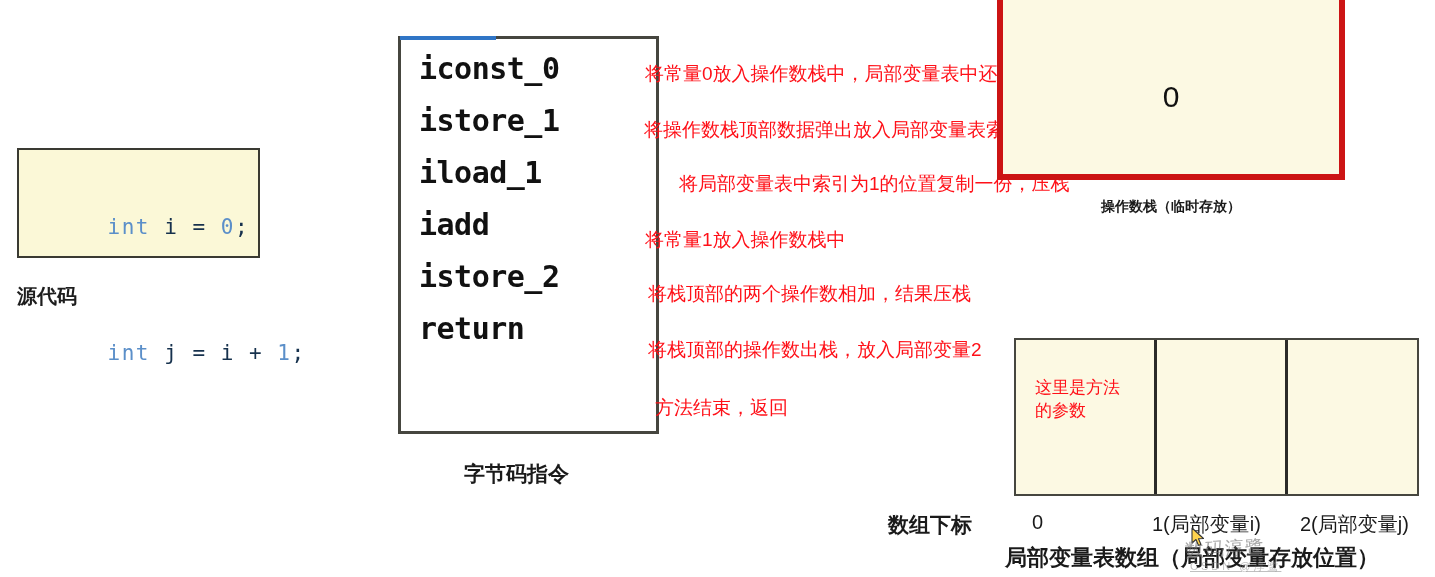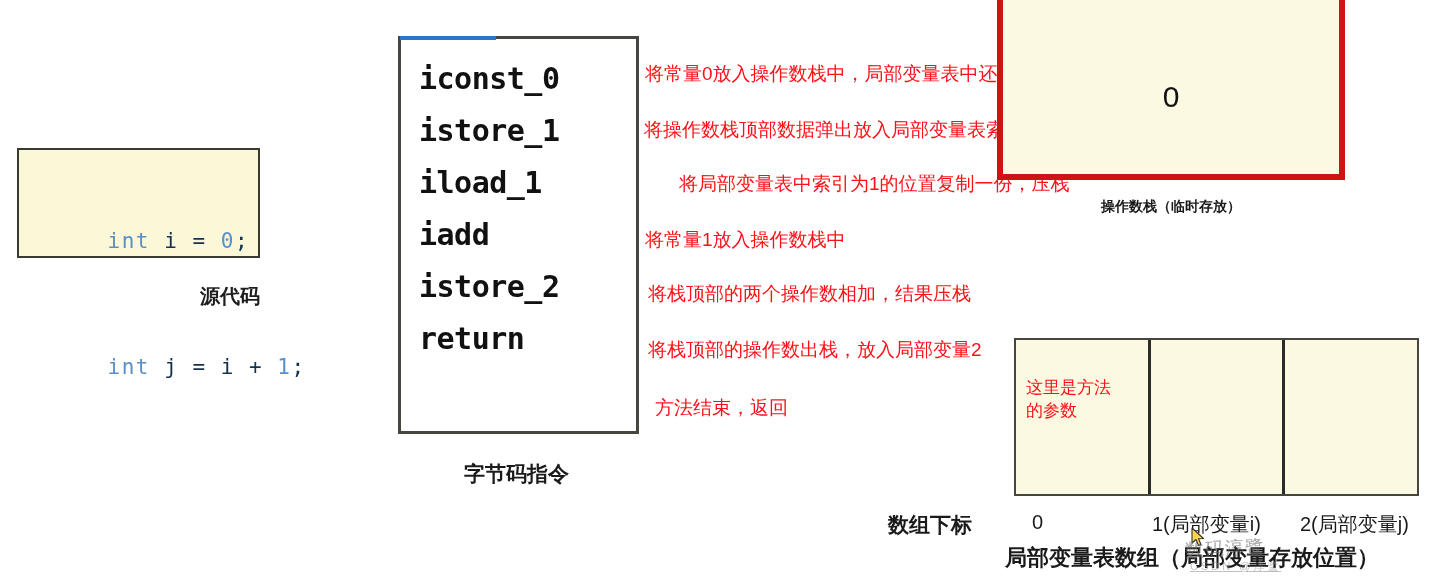--- a/index.html
+++ b/index.html
@@ -19,55 +19,55 @@
   
   #source-code-panel {
     position: absolute;
     left: 17px;
     top: 148px;
     width: 243px;
     height: 110px;
     background: #FBF8D7;
     border: 2px solid #3a3a32;
     box-sizing: border-box;
-    padding: 28px 0 0 32px;
+    padding: 14px 0 0 32px;
   }
   .code-line {
     font-family: "DejaVu Sans Mono", "Liberation Mono", monospace;
     font-size: 21px;
     letter-spacing: 1.5px;
     line-height: 42px;
     white-space: pre;
     color: #16314d;
   }
   .kw { color: #5b8fc9; }
   .num { color: #5b8fc9; }
 
   #source-code-caption {
     position: absolute;
     left: 17px;
     top: 283px;
     width: 243px;
-    text-align: right;
+    text-align: left;
     font-size: 20px;
     font-weight: 600;
     color: #1d1d1d;
   }
 
   
   #bytecode-panel {
     position: absolute;
     left: 398px;
     top: 36px;
-    width: 241px;
+    width: 261px;
     height: 398px;
     background: #ffffff;
     border: 3px solid #46463f;
     box-sizing: border-box;
-    padding: 14px 0 0 18px;
+    padding: 4px 0 0 18px;
   }
   #bytecode-progress-bar {
     position: absolute;
     left: 400px;
     top: 36px;
     width: 96px;
     height: 4px;
     background: #2f75c6;
   }
   .bytecode-line {
@@ -133,20 +133,21 @@
   #local-var-table {
     position: absolute;
     left: 1014px;
     top: 338px;
     width: 405px;
     height: 158px;
     display: flex;
     border: 2px solid #46463f;
     box-sizing: border-box;
     background: #FCF9E3;
+    padding-left: 9px;
   }
   .lvt-cell {
     flex: 1 1 0;
     position: relative;
     box-sizing: border-box;
     background: #FCF9E3;
   }
   .lvt-cell + .lvt-cell { border-left: 3px solid #2b2b28; }
   .lvt-cell-text {
     position: absolute;

